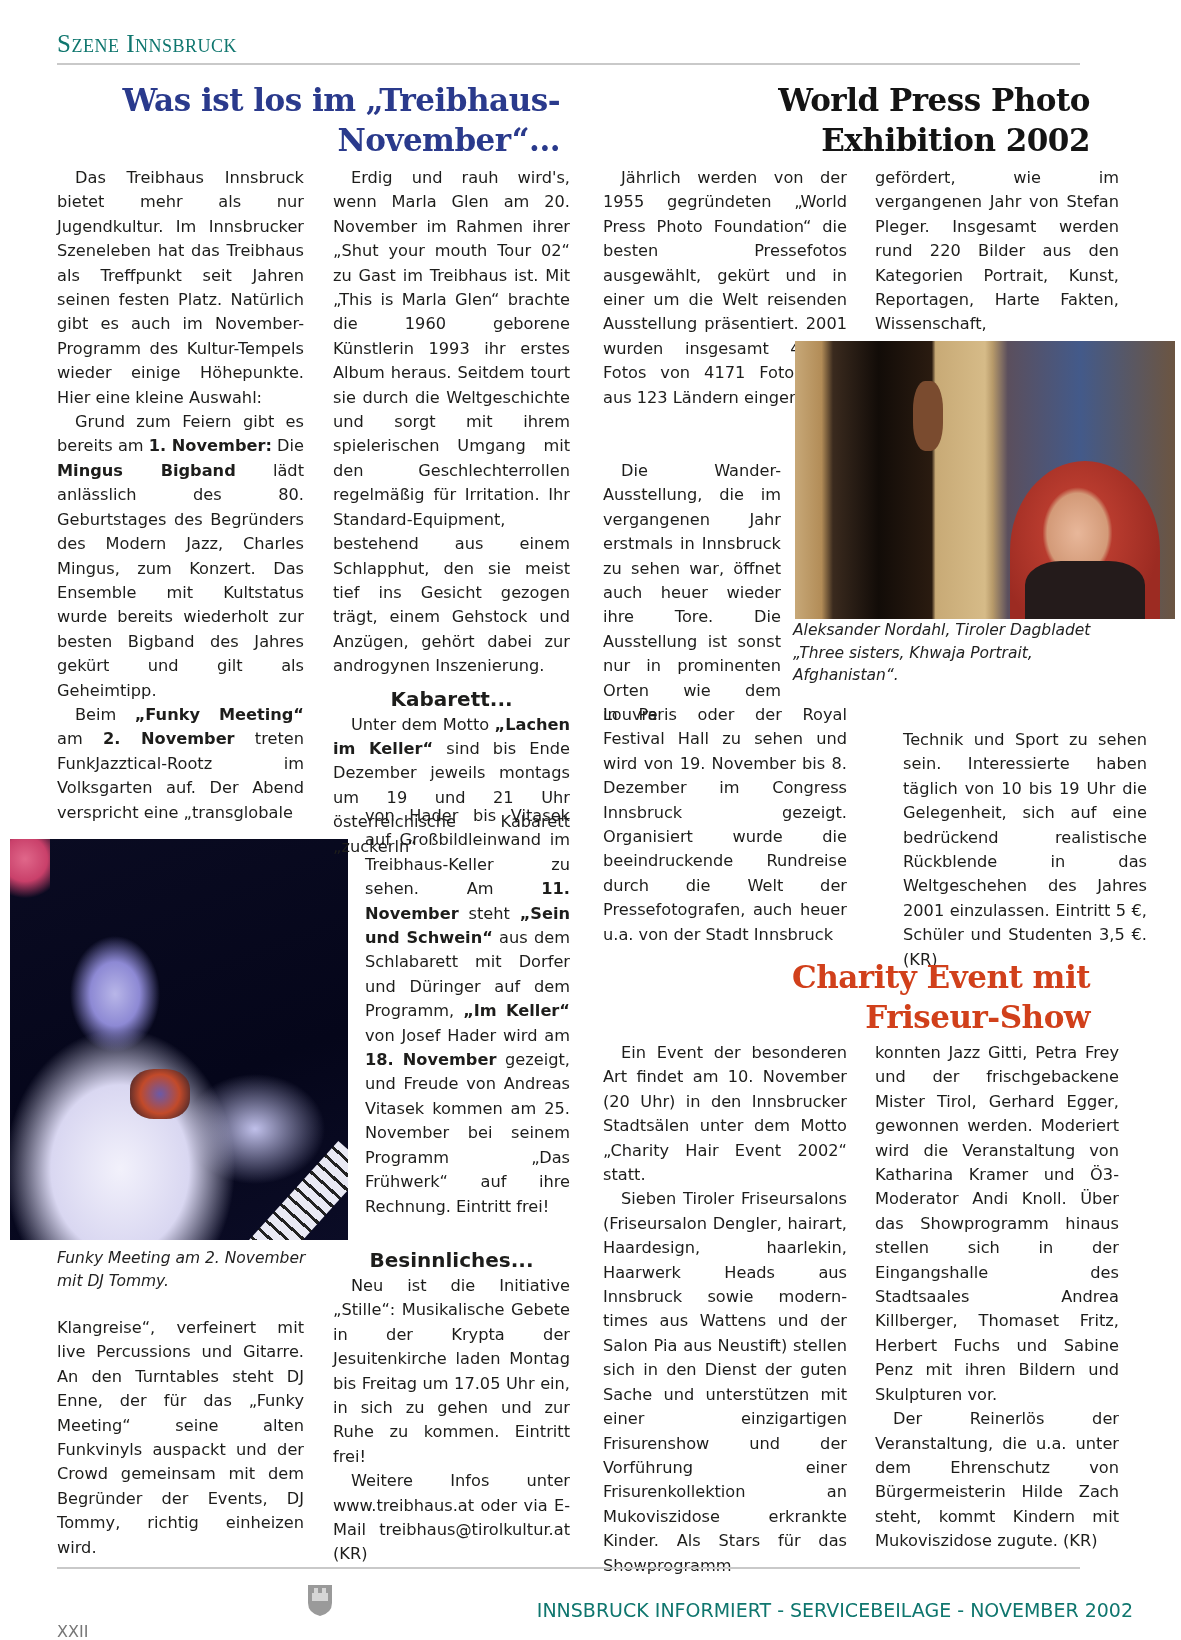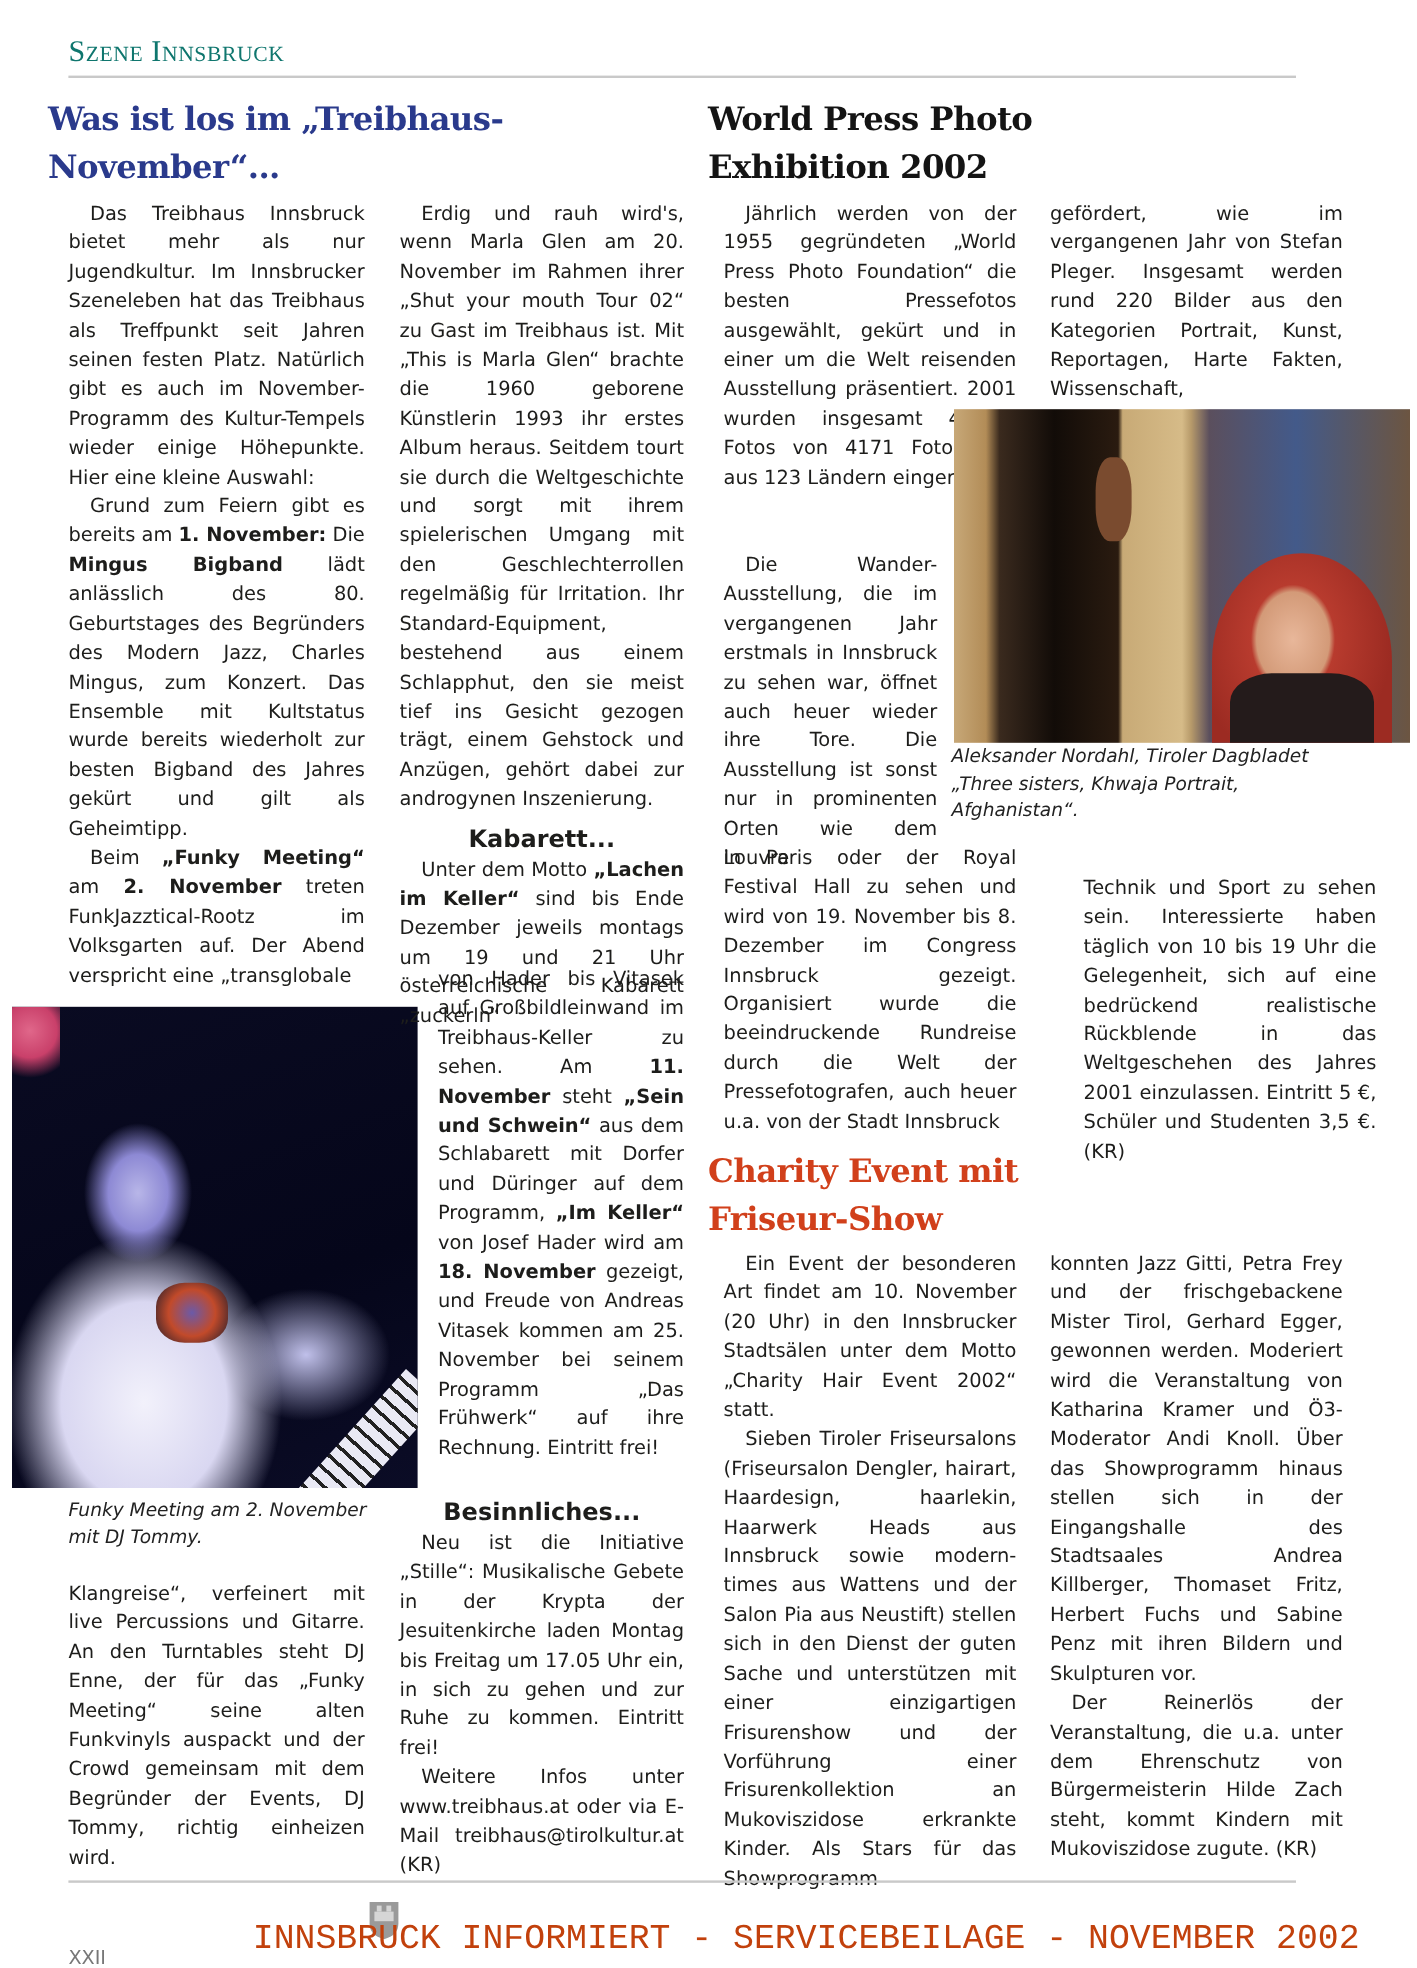--- a/index.html
+++ b/index.html
@@ -2,21 +2,21 @@
 <html><head>
 <meta charset="utf-8">
 <style>
   html, body { margin: 0; padding: 0; background: #ffffff; }
   body { width: 1181px; height: 1640px; position: relative; overflow: hidden;
          font-family: "DejaVu Sans", sans-serif; color: #1d1d1b; }
   .abs { position: absolute; }
   .section-label { left: 57px; top: 30px; font-family: "Liberation Serif", serif;
         font-size: 25px; color: #0f766e; font-variant: small-caps; letter-spacing: 0.5px; }
   .rule { height: 2px; background: #c9c9c9; }
-  .headline { font-family: "DejaVu Serif", serif; font-weight: bold; text-align: left; line-height: 40px; font-size: 27px; letter-spacing: -0.5px; }
+  .headline { font-family: "DejaVu Serif", serif; font-weight: bold; text-align: right; line-height: 40px; font-size: 31px; letter-spacing: -0.5px; }
   .h-blue { color: #2a3a8c; }
   .h-black { color: #141414; }
   .h-red { color: #d1401b; }
   .col { font-size: 16.2px; line-height: 24.4px; text-align: justify; }
   .col p { margin: 0; text-indent: 18px; }
   .col p.noindent { text-indent: 0; }
   .col b { font-weight: bold; }
   .sub { font-size: 20px; font-weight: bold; text-align: center; margin: 10px 0 0 0; line-height: 28px; }
   .caption { font-style: italic; font-size: 15.5px; line-height: 22.5px; color: #222; }
   .photo-dj { left: 10px; top: 839px; width: 338px; height: 401px; background:
@@ -32,21 +32,21 @@
       background: radial-gradient(circle at 15px 20px, #e0678a 0%, #c9406a 40%, rgba(0,0,0,0) 70%); }
   .photo-sisters { left: 795px; top: 341px; width: 380px; height: 278px; overflow: hidden;
       background: linear-gradient(90deg, #c7a878 0%, #b28c57 7%, #3a2a1e 10%, #120c08 22%, #2a1b10 36%, #c8aa76 37%, #d6bb88 50%, #b79a6a 52%, #5b4f5d 56%, #435a8a 75%, #6c5541 100%); }
   .photo-sisters .scarf { position: absolute; left: 215px; top: 120px; width: 150px; height: 180px;
       border-radius: 50% 50% 10% 10%; background: radial-gradient(ellipse at 45% 40%, #e8b79a 0%, #d39a78 26%, #b83b2e 30%, #9c2b22 70%); }
   .photo-sisters .dress { position: absolute; left: 230px; top: 220px; width: 120px; height: 80px;
       background: #241b1b; border-radius: 30% 30% 0 0; }
   .photo-sisters .face2 { position: absolute; left: 118px; top: 40px; width: 30px; height: 70px;
       border-radius: 40%; background: #7a4b2f; }
   .footer-left { left: 57px; top: 1622px; font-size: 16px; color: #777; }
-  .footer-right { right: 48px; top: 1599px; font-size: 29px; color: #c2410c; letter-spacing: 0; font-family: Liberation Mono, monospace; }
+  .footer-right { right: 48px; top: 1599px; font-size: 19px; color: #0f766e; letter-spacing: 0; }
   .crest { left: 306px; top: 1583px; width: 28px; height: 34px; }
 </style>
 </head>
 <body>
 
 <div class="abs section-label">Szene Innsbruck</div>
 <div class="abs rule" style="left:57px; top:63px; width:1023px;"></div>
 
 <div class="abs headline h-blue" style="left:40px; top:80px; width:520px;">
   <div>Was ist los im „Treibhaus-</div>

